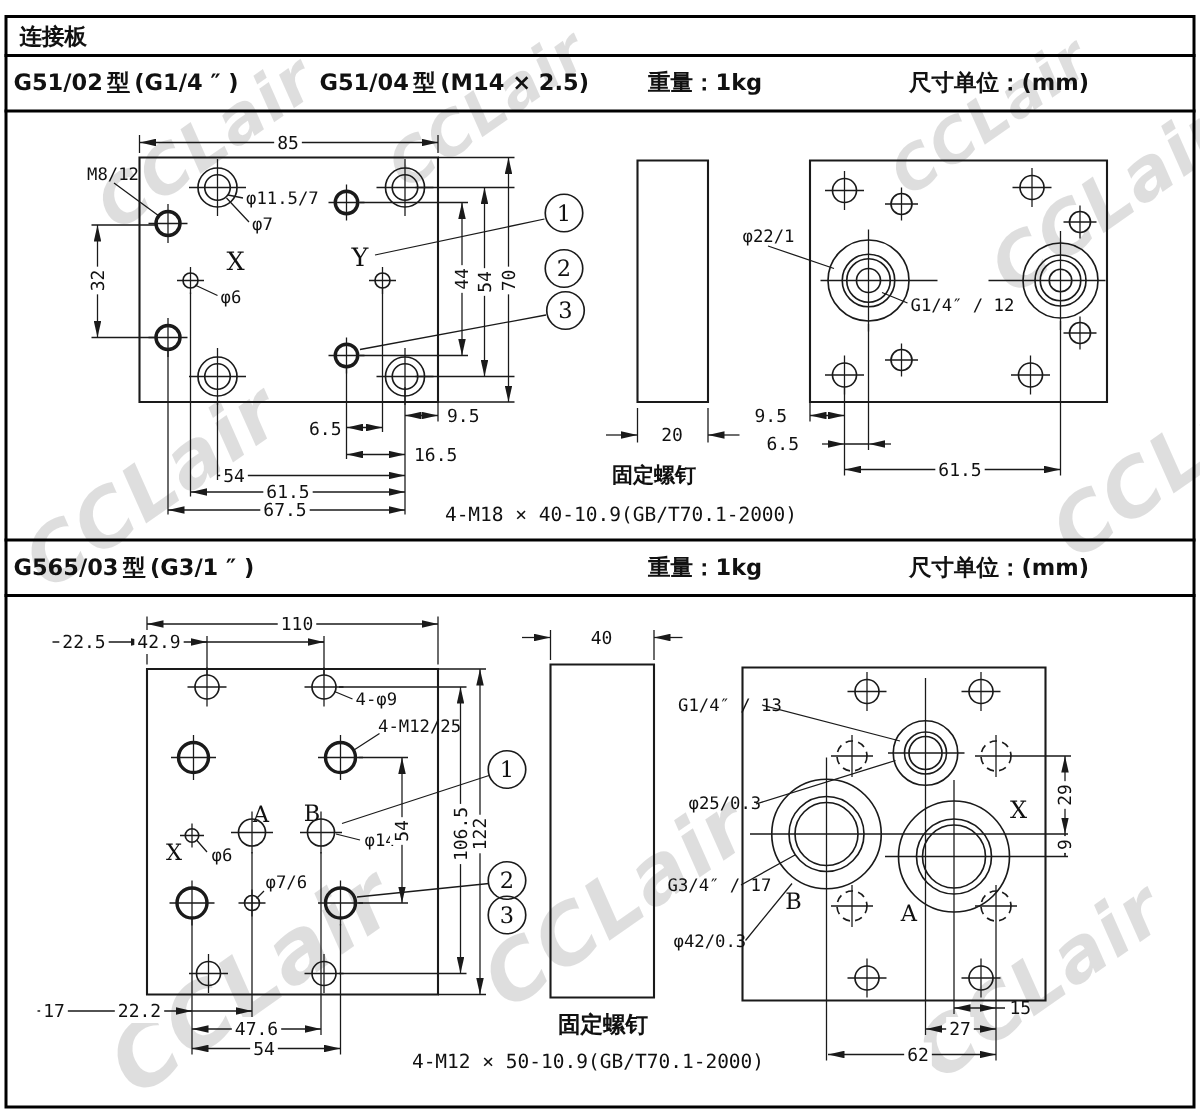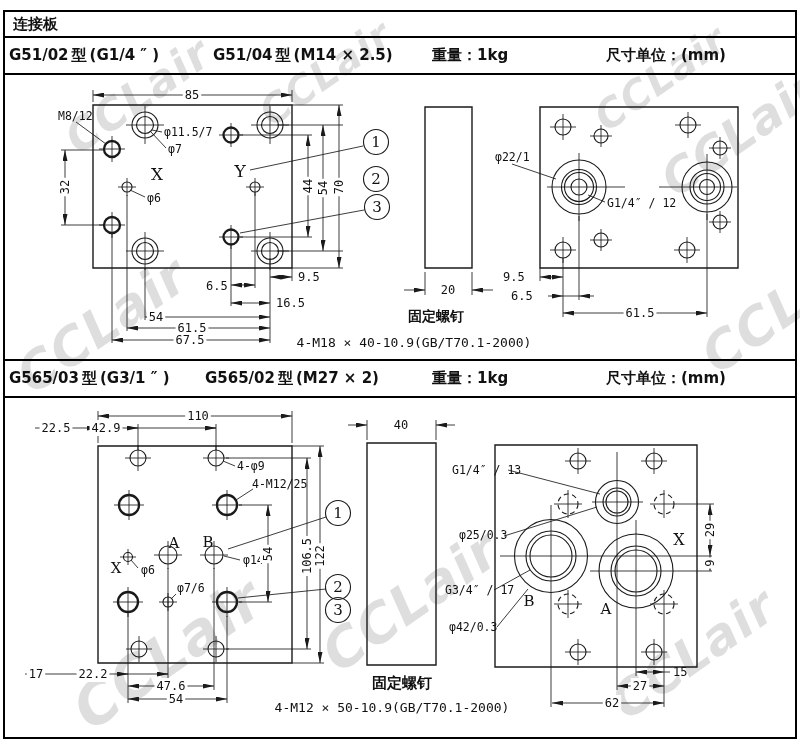--- a/index.html
+++ b/index.html
@@ -52,21 +52,20 @@
   <div class="rule" style="top:396px"></div>
 
   <div class="hdr" style="left:13px;top:15px">连接板</div>
 
   <div class="hdr" style="left:9px;top:46px"><span>G51/02</span><span class="u">型</span><span>(G1/4 ″ )</span></div>
   <div class="hdr" style="left:213px;top:46px"><span>G51/04</span><span class="u">型</span><span>(M14 × 2.5)</span></div>
   <div class="hdr" style="left:432px;top:46px">重量：1kg</div>
   <div class="hdr" style="left:606px;top:46px">尺寸单位：(mm)</div>
 
   <div class="hdr" style="left:9px;top:369px"><span>G565/03</span><span class="u">型</span><span>(G3/1 ″ )</span></div>
-  <div class="hdr" style="left:205px;top:369px"><span>G565/02</span><span class="u">型</span><span>(M27 × 2)</span></div>
   <div class="hdr" style="left:432px;top:369px">重量：1kg</div>
   <div class="hdr" style="left:606px;top:369px">尺寸单位：(mm)</div>
 
   <svg width="800" height="743" viewBox="0 0 800 743">
     <defs>
       <marker id="arr" markerWidth="11" markerHeight="5" refX="11" refY="2.5" orient="auto-start-reverse" markerUnits="userSpaceOnUse">
         <path d="M0 0L11 2.5L0 5Z" fill="#1a1a1a"></path>
       </marker>
     </defs>
 

